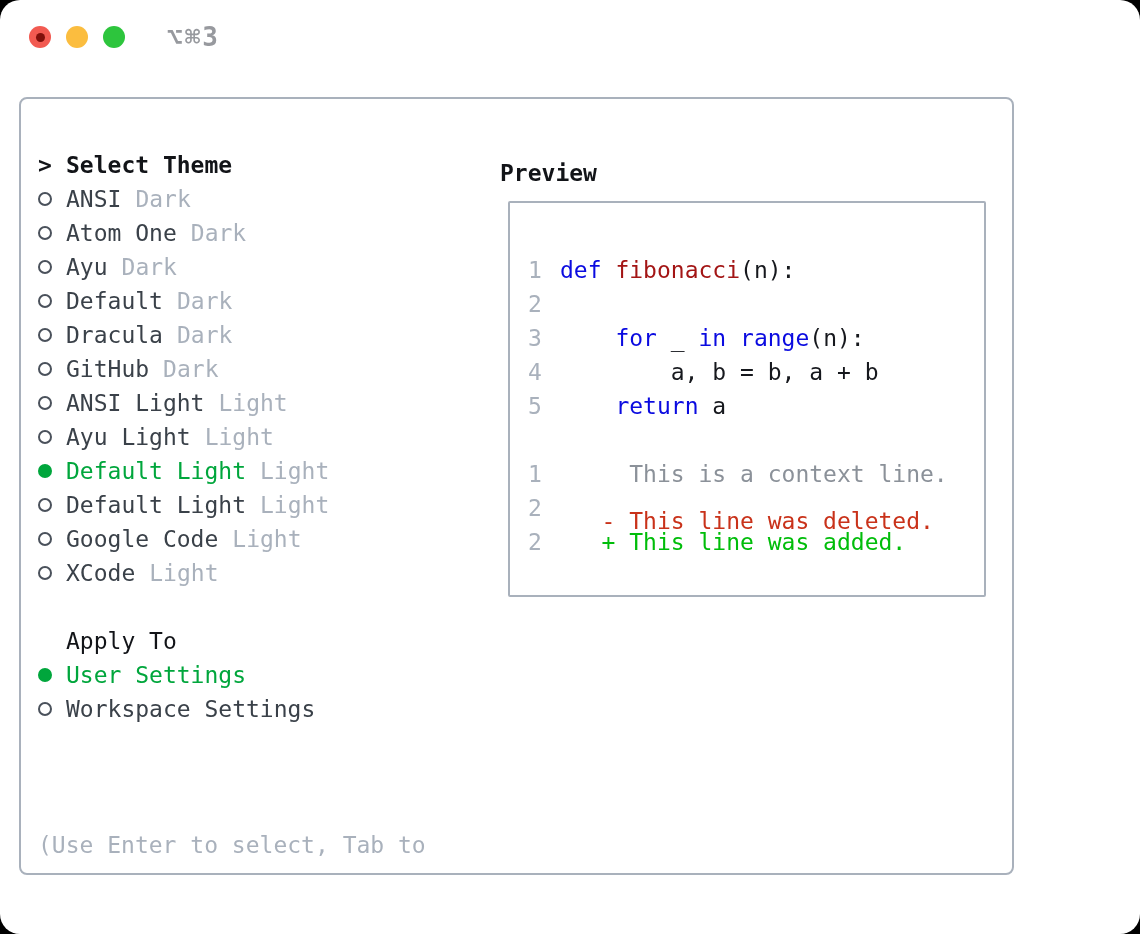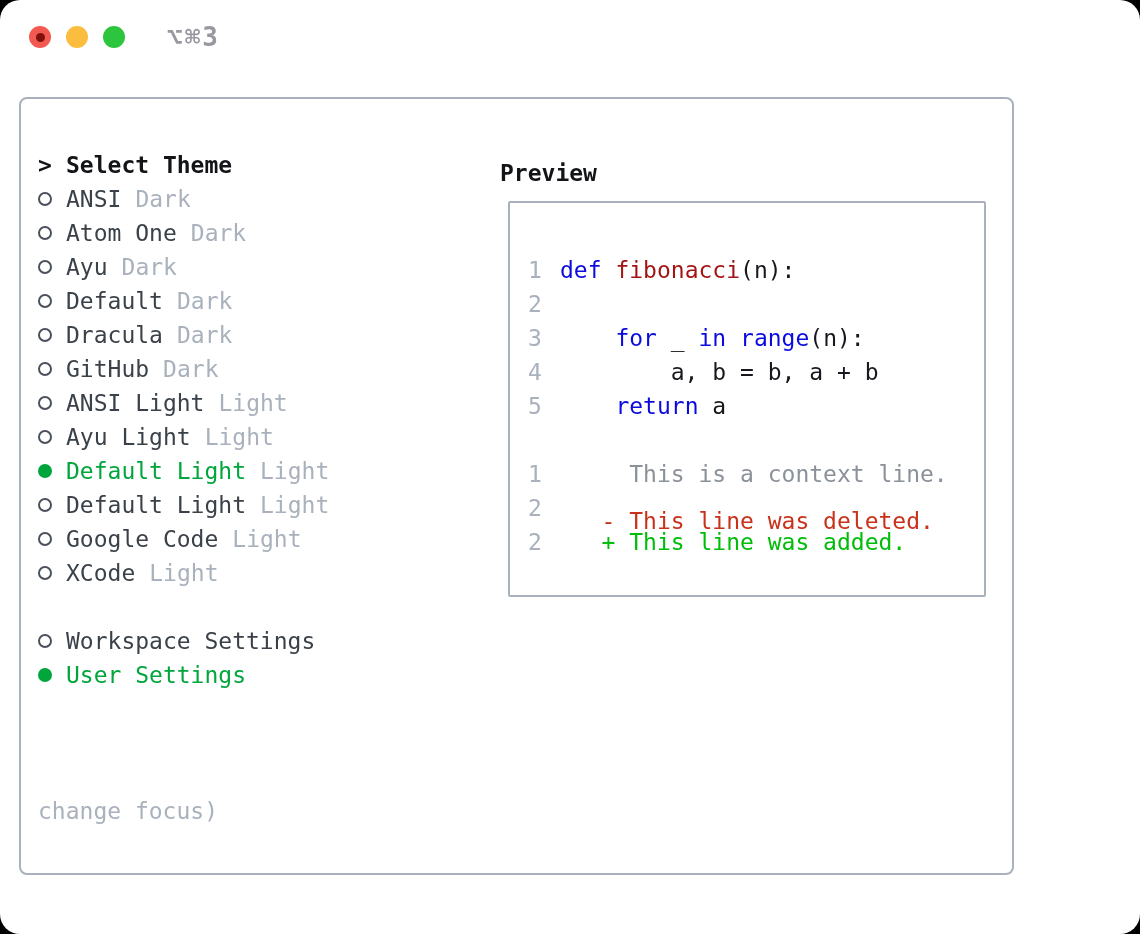--- a/index.html
+++ b/index.html
@@ -86,28 +86,33 @@
           <div class="row"><span class="marker"><span class="radio"></span></span><span class="t-name">ANSI Light</span><span class="t-variant">Light</span></div>
           <div class="row"><span class="marker"><span class="radio"></span></span><span class="t-name">Ayu Light</span><span class="t-variant">Light</span></div>
           <div class="row sel"><span class="marker"><span class="radio on"></span></span><span class="t-name">Default Light</span><span class="t-variant">Light</span></div>
           <div class="row"><span class="marker"><span class="radio"></span></span><span class="t-name">Default Light</span><span class="t-variant">Light</span></div>
           <div class="row"><span class="marker"><span class="radio"></span></span><span class="t-name">Google Code</span><span class="t-variant">Light</span></div>
           <div class="row"><span class="marker"><span class="radio"></span></span><span class="t-name">XCode</span><span class="t-variant">Light</span></div>
         </div>
 
       <div class="spacer"></div>
 
+      <div class="row subhdr">
+        <span class="marker"></span>
+        <span class="t-name">Apply To</span>
+      </div>
       <div id="apply-options">
+          <div class="row sel"><span class="marker"><span class="radio on"></span></span><span class="t-name">User Settings</span></div>
           <div class="row"><span class="marker"><span class="radio"></span></span><span class="t-name">Workspace Settings</span></div>
-          <div class="row sel"><span class="marker"><span class="radio on"></span></span><span class="t-name">User Settings</span></div>
         </div>
 
       <div class="spacer"></div>
 
       <div class="help">
+        <div>(Use Enter to select, Tab to</div>
         <div>change focus)</div>
       </div>
     </div>
 
     <div class="preview-label">Preview</div>
 
     <div class="preview-box">
       <div id="code-block">
           <div class="cl"><span class="ln">1</span><span class="code"><span class="tok kw">def</span><span class="tok plain"> </span><span class="tok fn">fibonacci</span><span class="tok plain">(n):</span></span></div>
           <div class="cl"><span class="ln">2</span></div>

